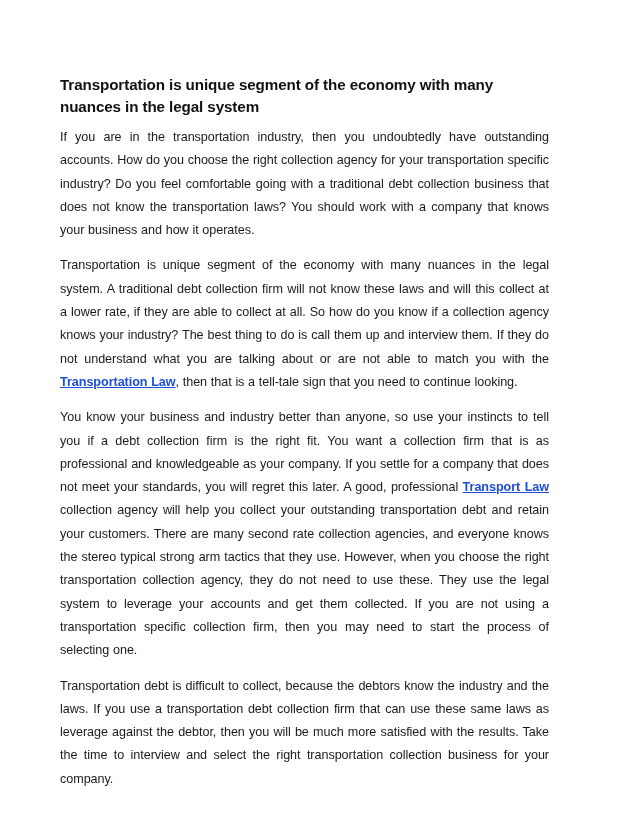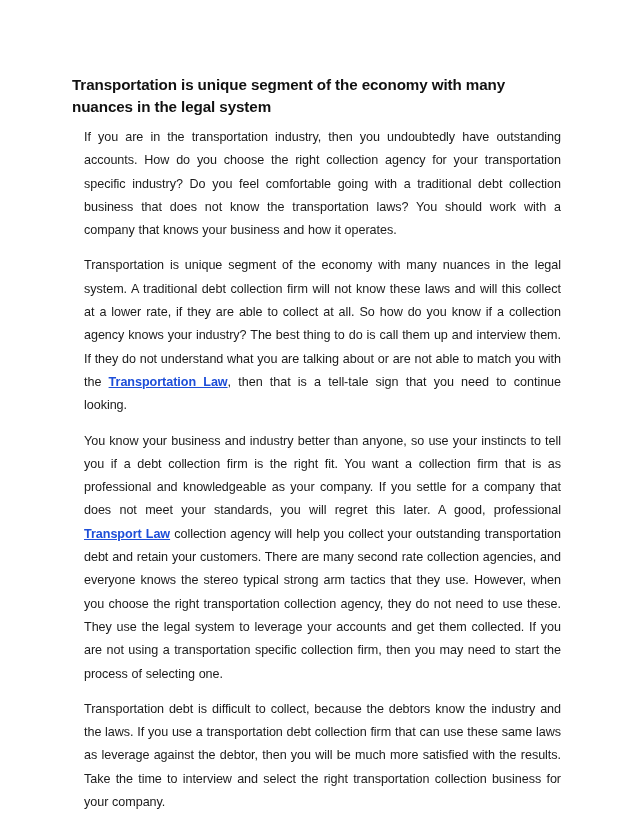--- a/index.html
+++ b/index.html
@@ -10,37 +10,37 @@
     body {
       width: 640px;
       height: 828px;
       position: relative;
       overflow: hidden;
       font-family: "Liberation Sans", sans-serif;
       color: #1a1a1a;
     }
     .page {
       position: absolute;
-      left: 72px;
+      left: 60px;
       top: 74px;
       width: 489px;
     }
     .title {
       font-weight: bold;
       font-size: 15.2px;
       line-height: 22px;
       margin: 0 0 8px 0;
       color: #111;
       letter-spacing: -0.1px;
     }
     .para {
       font-size: 12.6px;
       line-height: 23.3px;
       text-align: justify;
-      margin: 0 0 12px 12px;
+      margin: 0 0 12px 0;
       letter-spacing: -0.05px;
       word-spacing: 0.3px;
     }
     a.doc-link {
       color: #1d4ed8;
       font-weight: bold;
       text-decoration: underline;
     }
   </style>
 </head>

